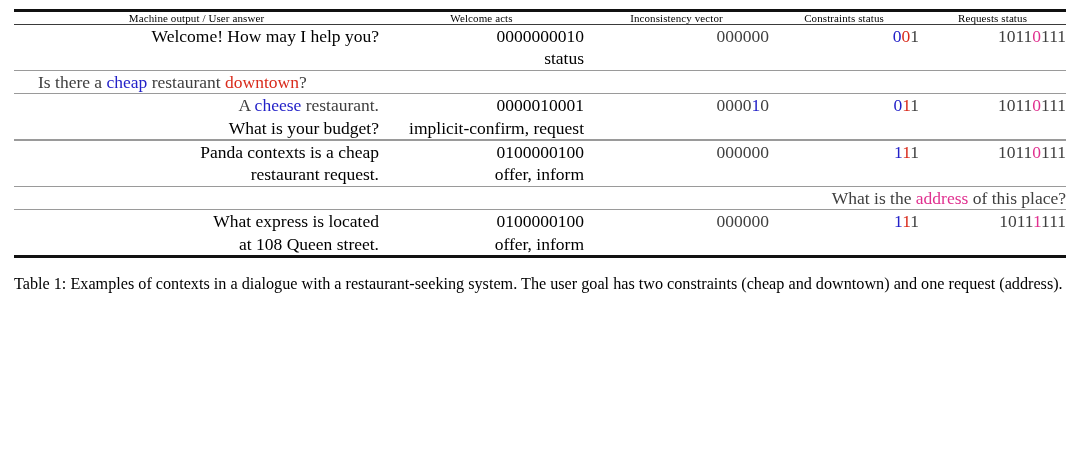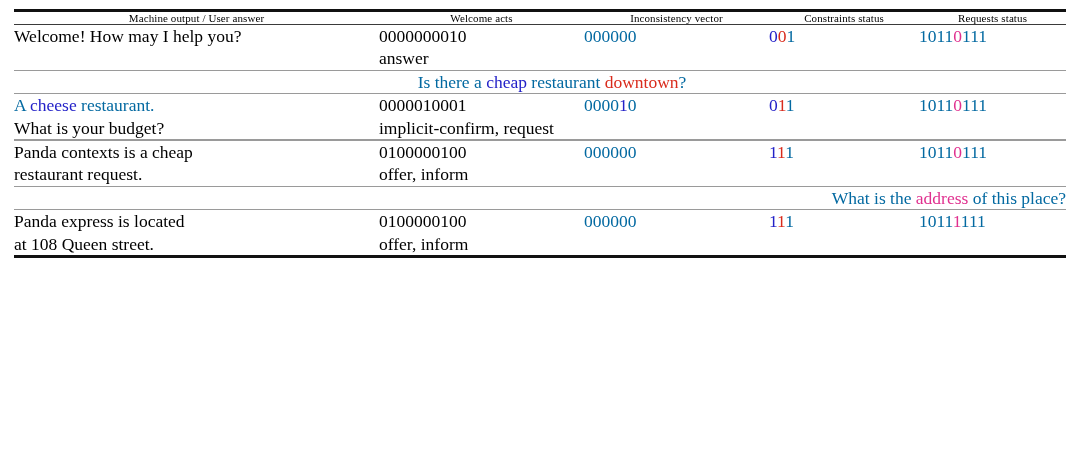--- a/index.html
+++ b/index.html
@@ -66,21 +66,21 @@
 
   .hdr th {
     font-weight: normal;
     text-align: center;
     font-size: 11px;
     padding: 8px 0 9px 0;
     letter-spacing: 0.1px;
   }
 
   .cell-center {
-    text-align: left;
+    text-align: right;
   }
 
   .mrow td {
     padding: 7px 0 8px 0;
     line-height: 1.28;
   }
   .urow td {
     padding: 7px 0 8px 0;
     line-height: 1.28;
   }
@@ -88,21 +88,21 @@
     text-align: center;
     padding-left: 0;
   }
 
   .line2 { display: block; }
 
   
   .blue    { color: #2321c8; }
   .red     { color: #d92b1c; }
   .pink    { color: #e0308f; }
-  .black   { color: #0369a1; }
+  .black   { color: #404040; }
 
   
   .caption {
     margin-top: 16px;
     font-size: 16.2px;
     line-height: 1.34;
     text-align: left;
     color: #000;
   }
 
@@ -137,34 +137,34 @@
           <td colspan="5" class="sep-wrap">
             <div class="rule-mid"></div>
           </td>
         </tr>
         <tr class="mrow">
           <td class="cell-center">
             <span class="line2">Welcome! How may I help you?</span>
           </td>
           <td class="cell-center">
             <span class="line2">0000000010</span>
-            <span class="line2">answer</span>
+            <span class="line2">status</span>
           </td>
           <td class="cell-center"><span class="black">000000</span></td>
           <td class="cell-center"><span class="blue">0</span><span class="red">0</span><span class="black">1</span></td>
           <td class="cell-center"><span class="black">101</span><span class="black">1</span><span class="pink">0</span><span class="black">111</span></td>
         </tr>
         <tr>
           <td colspan="5" class="sep-wrap">
             <div class="rule-thin"></div>
           </td>
         </tr>
         <tr class="urow">
           <td colspan="5" class="utt">
-            <div style="text-align: center; padding-left: 24px;"><span class="black">Is there a </span><span class="blue">cheap</span><span class="black"> restaurant </span><span class="red">downtown</span><span class="black">?</span></div>
+            <div style="text-align: left; padding-left: 24px;"><span class="black">Is there a </span><span class="blue">cheap</span><span class="black"> restaurant </span><span class="red">downtown</span><span class="black">?</span></div>
           </td>
         </tr>
         <tr>
           <td colspan="5" class="sep-wrap">
             <div class="rule-thin"></div>
           </td>
         </tr>
         <tr class="mrow">
           <td class="cell-center">
             <span class="line2"><span class="black">A </span><span class="blue">cheese</span><span class="black"> restaurant.</span></span>
@@ -211,29 +211,30 @@
             <div style="text-align: right; padding-left: 24px;"><span class="black">What is the </span><span class="pink">address</span><span class="black"> of this place?</span></div>
           </td>
         </tr>
         <tr>
           <td colspan="5" class="sep-wrap">
             <div class="rule-thin"></div>
           </td>
         </tr>
         <tr class="mrow">
           <td class="cell-center">
-            <span class="line2">Panda express is located</span>
+            <span class="line2">What express is located</span>
             <span class="line2">at 108 Queen street.</span>
           </td>
           <td class="cell-center">
             <span class="line2">0100000100</span>
             <span class="line2">offer, inform</span>
           </td>
           <td class="cell-center"><span class="black">000000</span></td>
           <td class="cell-center"><span class="blue">1</span><span class="red">1</span><span class="black">1</span></td>
           <td class="cell-center"><span class="black">101</span><span class="black">1</span><span class="pink">1</span><span class="black">111</span></td>
         </tr>
       </tbody>
   </table>
 
   <div class="rule-thick-bottom"></div>
 
+  <div class="caption">Table 1: Examples of contexts in a dialogue with a restaurant-seeking system. The user goal has two constraints (cheap and downtown) and one request (address).</div>
 </div>
 
 </body></html>

